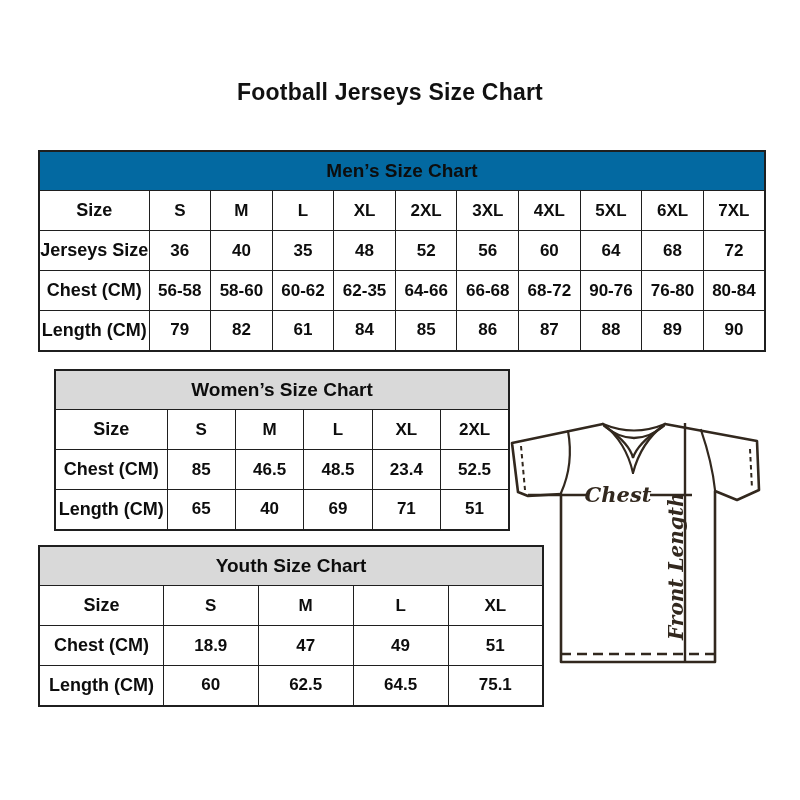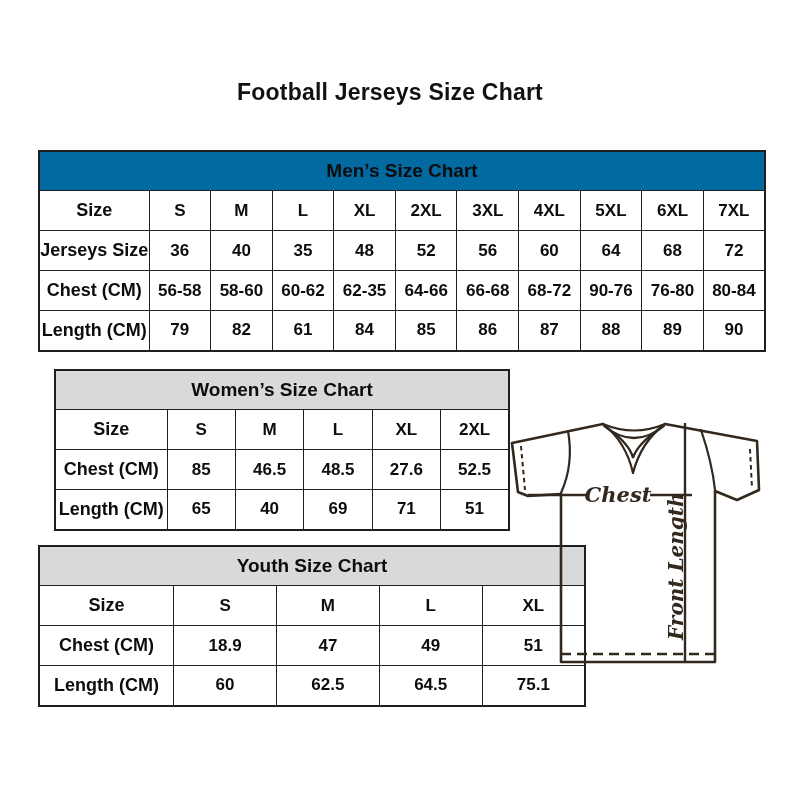--- a/index.html
+++ b/index.html
@@ -3,21 +3,21 @@
 <meta charset="utf-8">
 <style>
   html,body{margin:0;padding:0;background:#ffffff;}
   .canvas{position:relative;width:800px;height:800px;background:#ffffff;overflow:hidden;
           font-family:"Liberation Sans",sans-serif;}
   .page-title{position:absolute;left:30px;top:79px;width:720px;text-align:center;
               font-size:23px;font-weight:700;color:#111111;letter-spacing:0.2px;}
   .tbl-wrap{position:absolute;}
   #mens-table{left:38px;top:150px;width:726px;height:198px;}
   #womens-table{left:54px;top:369px;width:368px;height:157px;}
-  #youth-table{left:38px;top:545px;width:548px;height:158px;}
+  #youth-table{left:38px;top:545px;width:506px;height:158px;}
   .size-table{border-collapse:collapse;table-layout:fixed;width:100%;height:100%;
               border:2.5px solid #1f1f1f;background:#ffffff;}
   .size-table th,.size-table td{border:1.5px solid #1f1f1f;text-align:center;vertical-align:middle;
               font-weight:700;color:#0d0d0d;padding:0;white-space:nowrap;overflow:hidden;}
   .size-table .tbl-header{font-size:19px;height:38px;}
   .size-table .lbl{font-size:18px;}
   .size-table td{font-size:17px;}
   .size-table tbody tr{height:40px;}
   .jersey{position:absolute;left:500px;top:398px;width:272px;height:292px;}
   .jersey text{font-family:"DejaVu Serif","Liberation Serif",serif;font-style:italic;
@@ -129,21 +129,21 @@
             <td>M</td>
             <td>L</td>
             <td>XL</td>
             <td>2XL</td>
           </tr>
           <tr>
             <th class="lbl">Chest (CM)</th>
             <td>85</td>
             <td>46.5</td>
             <td>48.5</td>
-            <td>27.6</td>
+            <td>23.4</td>
             <td>52.5</td>
           </tr>
           <tr>
             <th class="lbl">Length (CM)</th>
             <td>65</td>
             <td>40</td>
             <td>69</td>
             <td>71</td>
             <td>51</td>
           </tr>

